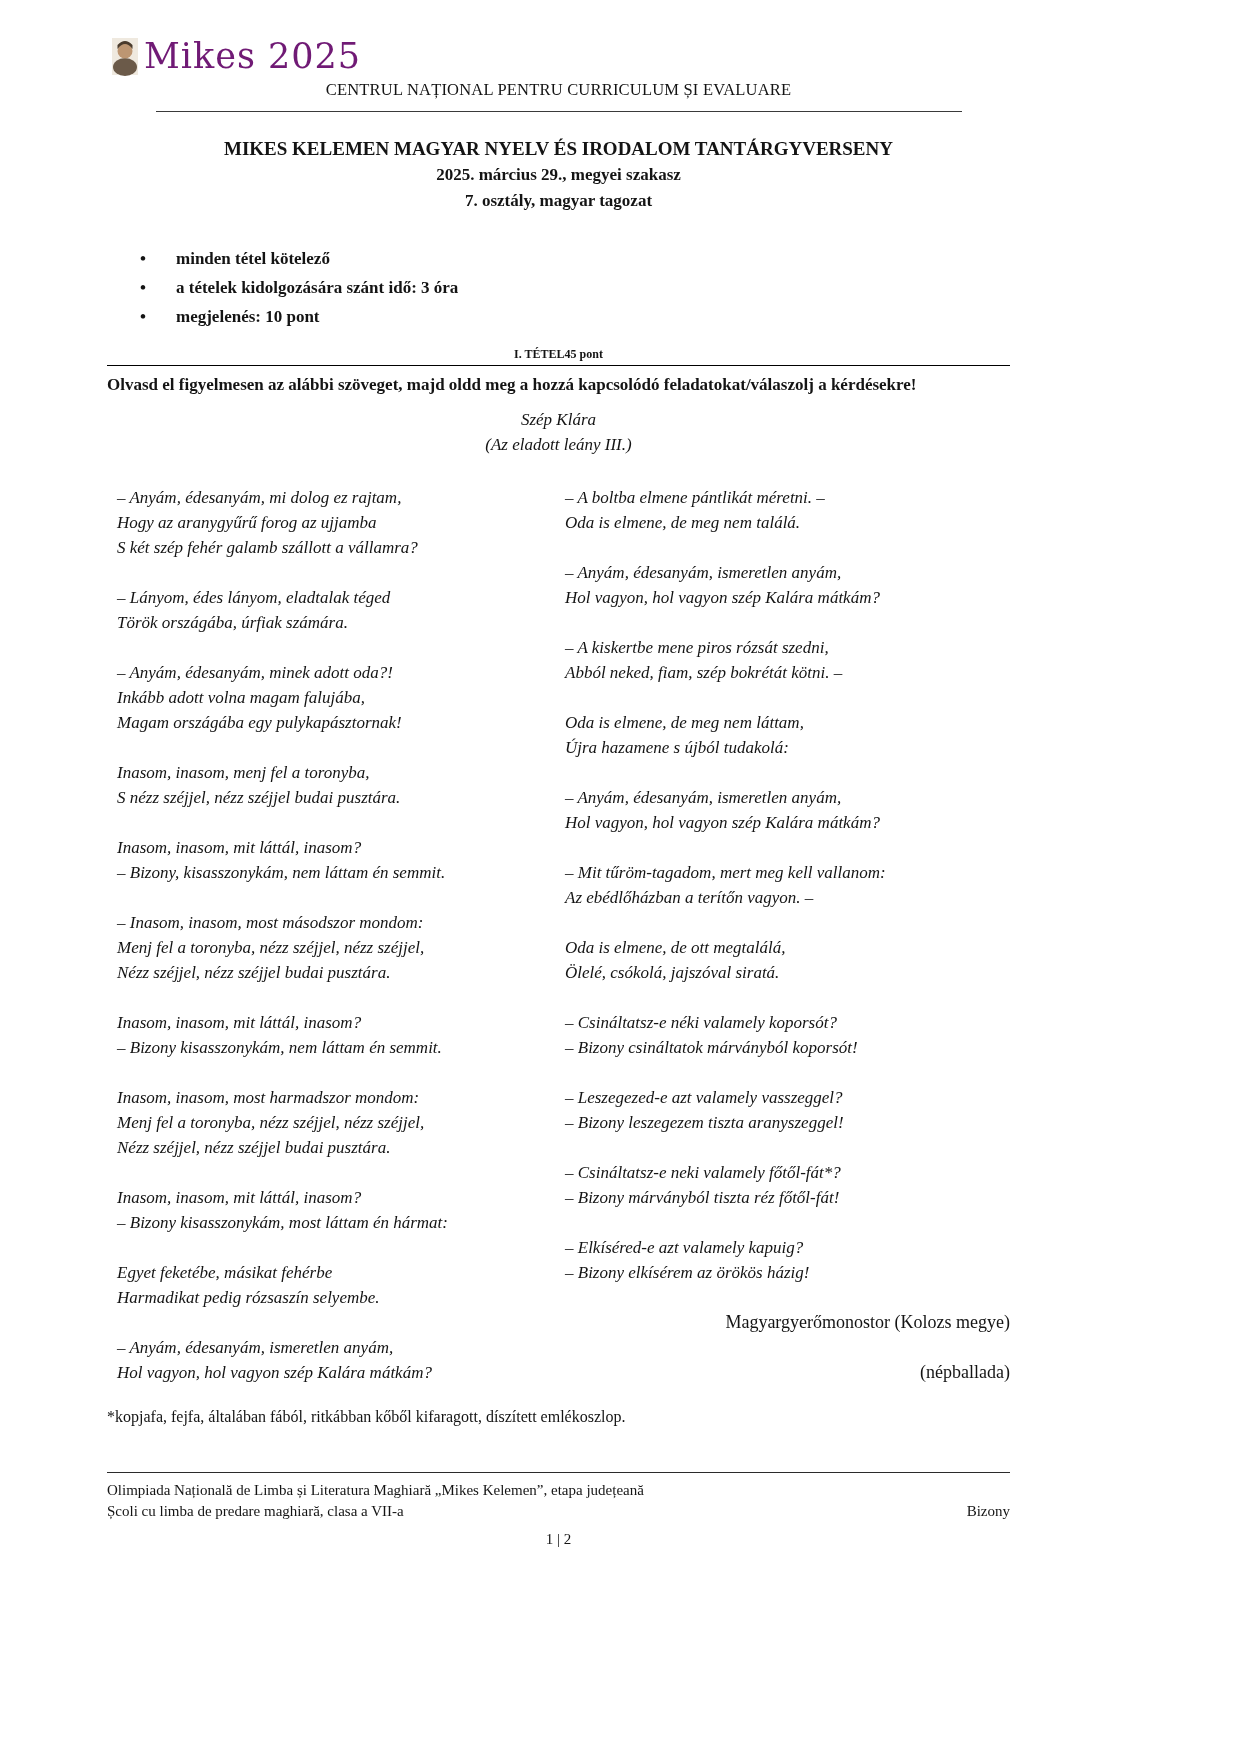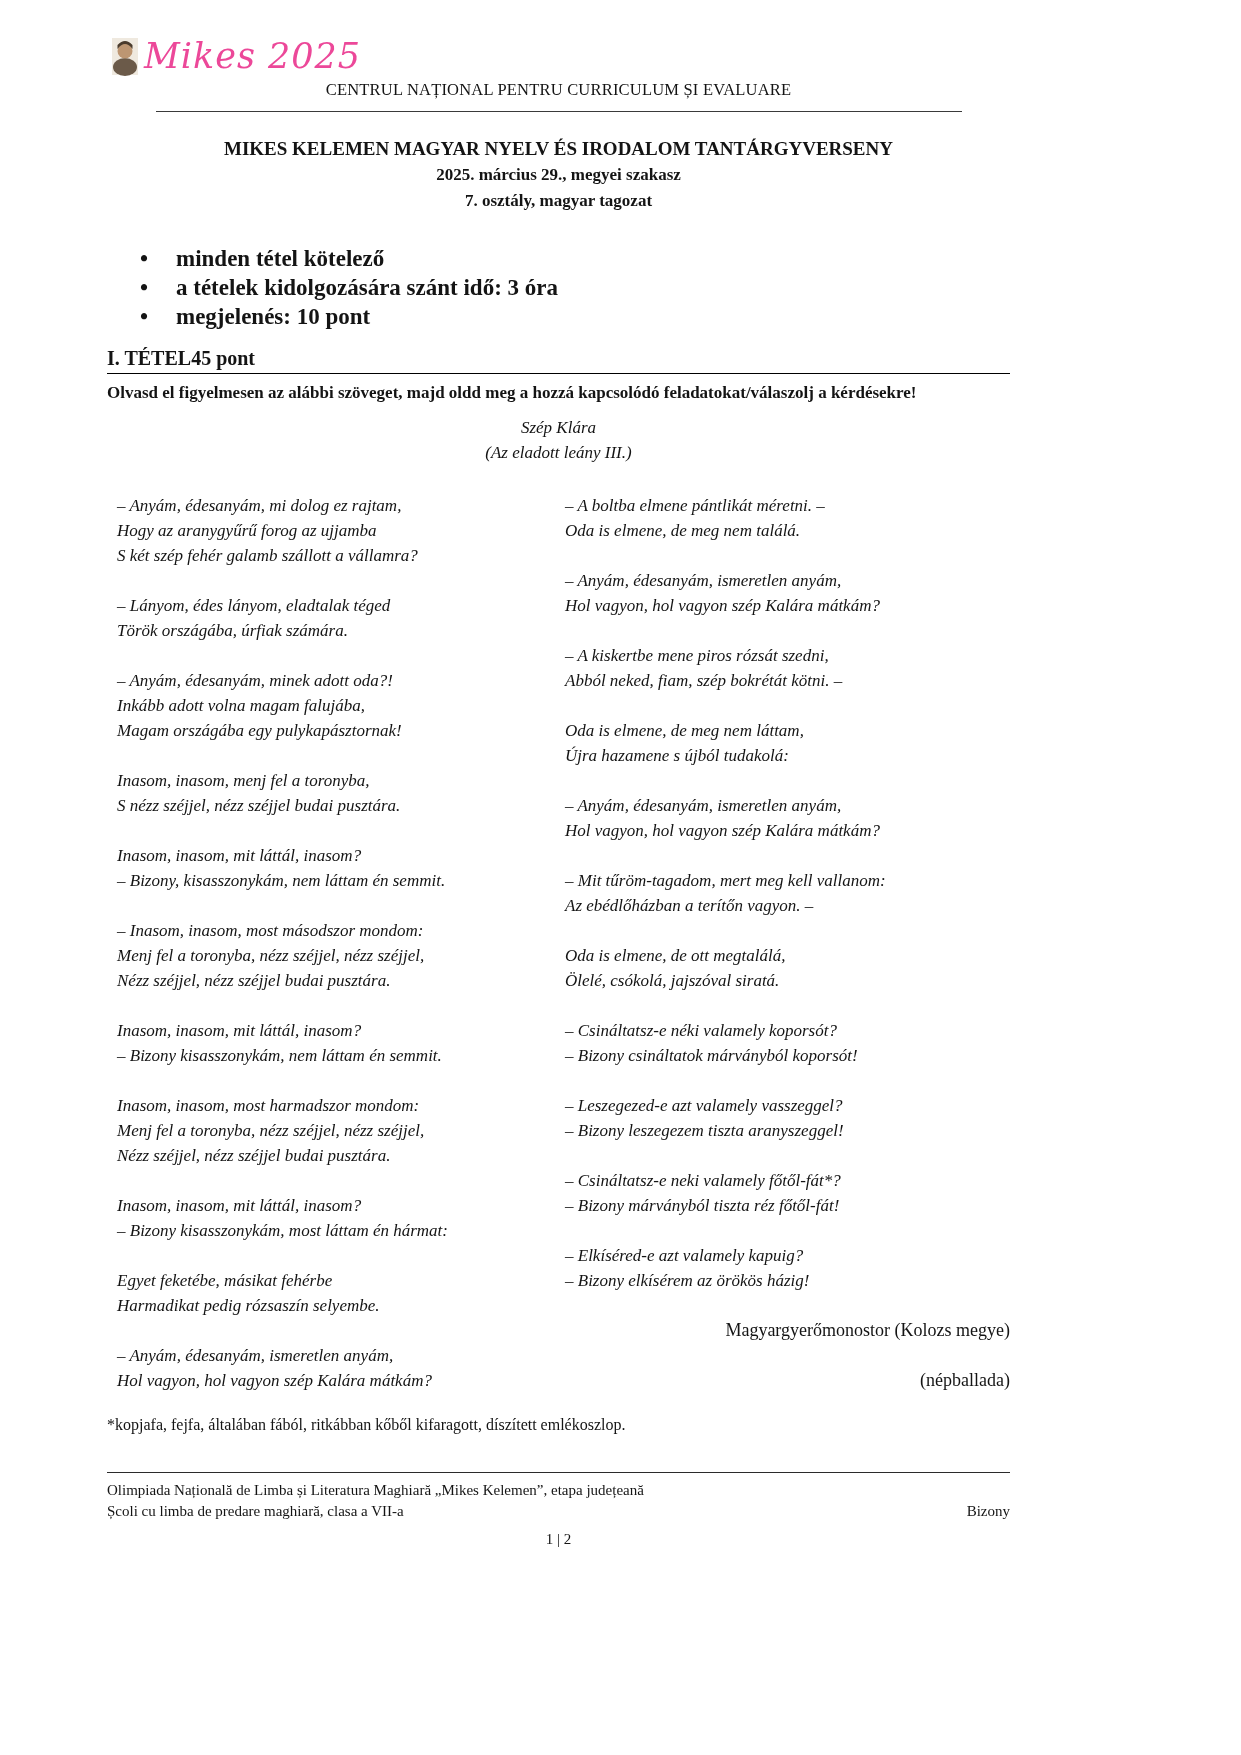--- a/index.html
+++ b/index.html
@@ -13,23 +13,22 @@
     font-family: "Liberation Serif", serif;
     padding: 34px 231px 0 107px;
     overflow: hidden;
   }
 
   
   .logo-row { display: flex; align-items: center; gap: 5px; height: 44px; margin-left: 4px; }
   .logo-icon { display: inline-flex; }
   .logo-text {
     font-family: "DejaVu Serif", serif;
-    font-style: italic;
     font-size: 35px;
-    color: #ec4899;
+    color: #701a75;
     letter-spacing: 1px;
   }
 
   
   .ministry { text-align: center; font-size: 16.5px; line-height: 23px; letter-spacing: .2px; }
   .header-divider {
     width: 806px;
     margin: 9px auto 0;
     border-bottom: 1px solid #3a3a3a;
     height: 1px;
@@ -39,31 +38,31 @@
   .doc-title {
     margin: 24px 0 0;
     text-align: center;
     font-size: 19px;
     line-height: 26px;
     font-weight: bold;
   }
   .doc-subtitle { text-align: center; font-size: 17px; line-height: 26px; font-weight: bold; }
 
   
-  .requirements { list-style: none; margin: 30px 0 0; padding: 0; font-weight: bold; font-size: 23px; }
+  .requirements { list-style: none; margin: 30px 0 0; padding: 0; font-weight: bold; font-size: 17px; }
   .requirements li { position: relative; padding-left: 69px; line-height: 29px; }
   .requirements li::before { content: "\2022"; position: absolute; left: 33px; }
 
   
   .section-row {
     display: flex;
-    justify-content: flex-start;
+    justify-content: center;
     margin-top: 16px;
     font-weight: bold;
-    font-size: 20px;
+    font-size: 12px;
     border-bottom: 1.7px solid #000;
     padding-bottom: 3px;
   }
 
   
   .instruction {
     margin: 5px 0 0;
     font-weight: bold;
     font-size: 17px;
     line-height: 27px;

